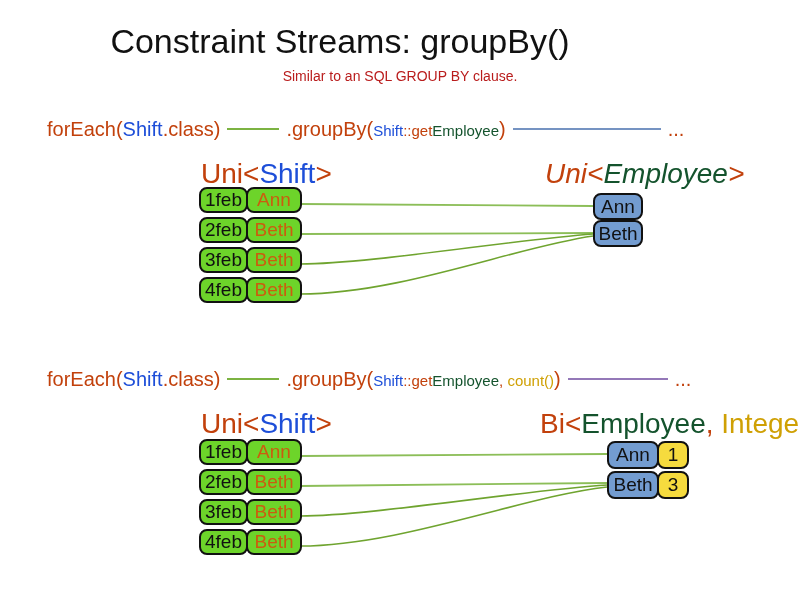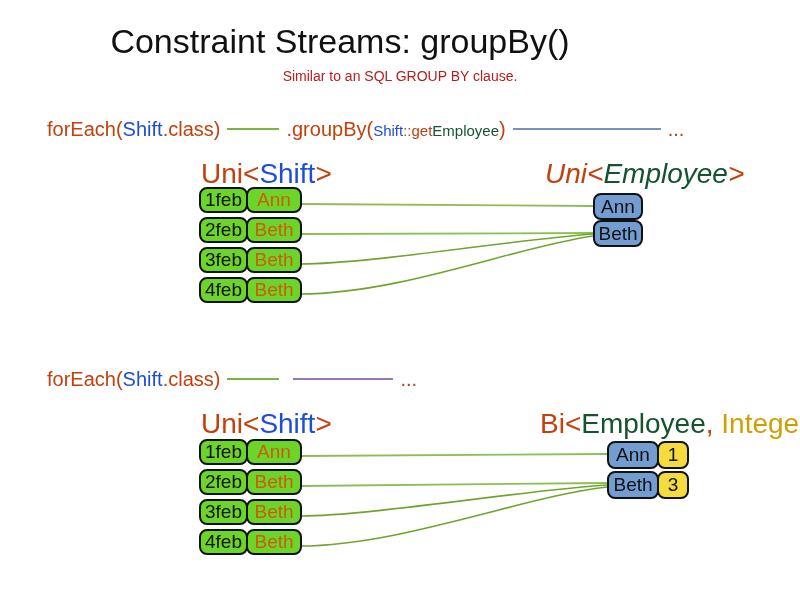--- a/index.html
+++ b/index.html
@@ -95,20 +95,21 @@
   <span class="cell date">4feb</span>
   <span class="cell name">Beth</span>
 </div>
 
 <div class="abs boxlayer group-box" style="left:593px; top:193px; width:50px; height:27px;">Ann</div>
 <div class="abs boxlayer group-box" style="left:593px; top:220px; width:50px; height:27px;">Beth</div>
 
 <div class="abs code-line" style="left:47px; top:367px;">
   <span><span class="c-black">forEach(</span><span class="c-green">Shift</span><span class="c-black">.class)</span></span>
   <span class="hline green"></span>
+  <span><span class="c-black">.groupBy(</span><span class="small c-green">Shift</span><span class="small c-black">::get</span><span class="small c-blue">Employee</span><span class="small c-black">, </span><span class="small c-gold">count()</span><span class="c-black">)</span></span>
   <span class="hline purple"></span>
   <span class="c-black">...</span>
 </div>
 
 <div class="abs type-label" style="left:201px; top:408px;"><span class="c-black">Uni&lt;</span><span class="c-green">Shift</span><span class="c-black">&gt;</span></div>
 
 <div class="abs type-label" style="left:540px; top:408px;text-align:right;"><span class="c-black">Bi&lt;</span><span class="c-blue">Employee</span><span class="c-black">, </span><span class="c-gold">Integer</span><span class="c-black">&gt;</span></div>
 
 <div class="abs boxlayer shift-row" style="left:199px; top:442px;">
   <span class="cell date">1feb</span>

